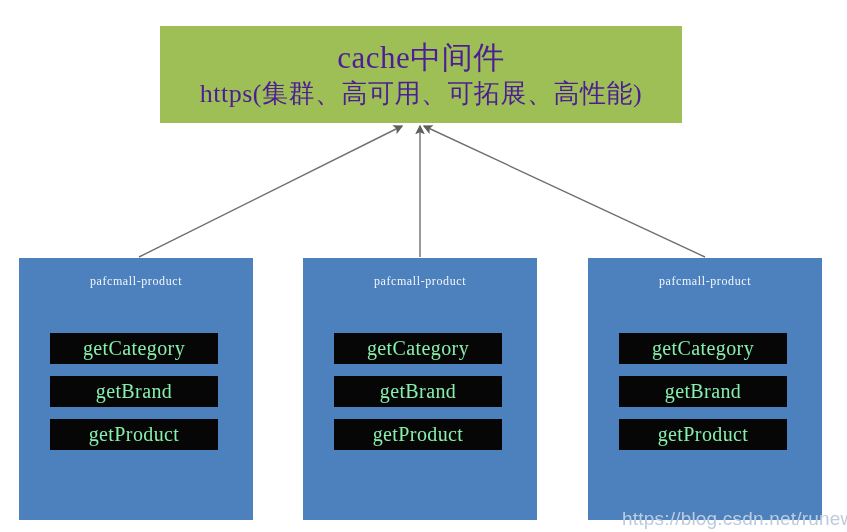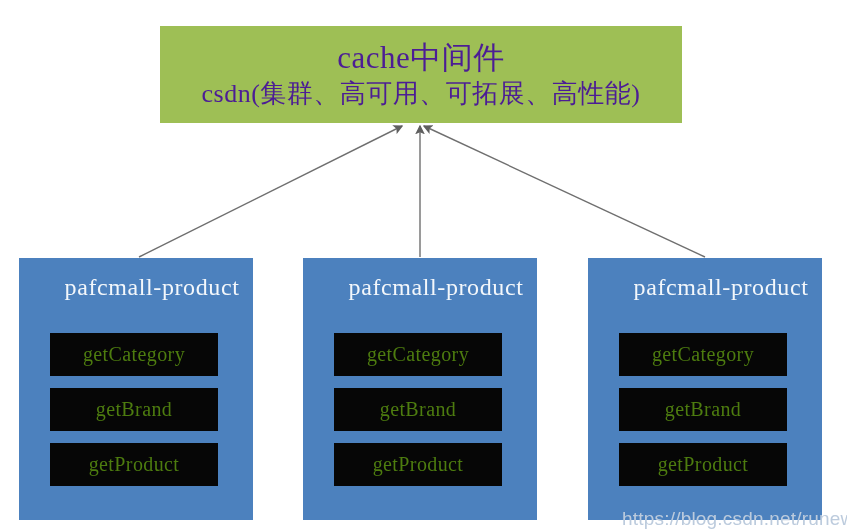--- a/index.html
+++ b/index.html
@@ -58,36 +58,35 @@
   .service-node.n2 { left: 303px; }
   .service-node.n3 { left: 588px; }
 
   .service-title {
     position: absolute;
     top: 16px;
     left: 0;
     width: 100%;
     text-align: center;
     color: #f3f7fb;
-    font-size: 24px;
+    font-size: 12px;
     letter-spacing: 0.6px;
     white-space: nowrap;
-    padding-left: 16px;
   }
 
   .method-list {
     position: absolute;
     top: 75px;
     left: 31px;
     width: 168px;
   }
   .method-box {
-    height: 43px;
+    height: 31px;
     background: #060606;
-    color: #4d7c0f;
+    color: #86efac;
     display: flex;
     align-items: center;
     justify-content: center;
     font-size: 20px;
     letter-spacing: 0.4px;
     white-space: nowrap;
     margin-bottom: 12px;
   }
   .method-box.m3 { margin-top: 7px; margin-bottom: 0; }
 
@@ -124,21 +123,21 @@
         <path d="M0,0 L7,3.5 L0,7 L1.6,3.5 z" fill="#5f5f5f"></path>
       </marker>
     </defs>
     <line x1="139" y1="257" x2="402" y2="126" stroke="#6f6f6f" stroke-width="1.4" marker-end="url(#arrowhead)"></line>
     <line x1="420" y1="257" x2="420" y2="126" stroke="#6f6f6f" stroke-width="1.4" marker-end="url(#arrowhead)"></line>
     <line x1="705" y1="257" x2="424" y2="126" stroke="#6f6f6f" stroke-width="1.4" marker-end="url(#arrowhead)"></line>
   </svg>
 
   <div class="cache-node">
     <div class="cache-title">cache中间件</div>
-    <div class="cache-subtitle">csdn(集群、高可用、可拓展、高性能)</div>
+    <div class="cache-subtitle">https(集群、高可用、可拓展、高性能)</div>
   </div>
 
   <div class="service-node n1">
     <div class="service-title">pafcmall-product</div>
     <div class="method-list">
       <div class="method-box m1">getCategory</div>
       <div class="method-box m2">getBrand</div>
       <div class="method-box m3">getProduct</div>
     </div>
   </div>

